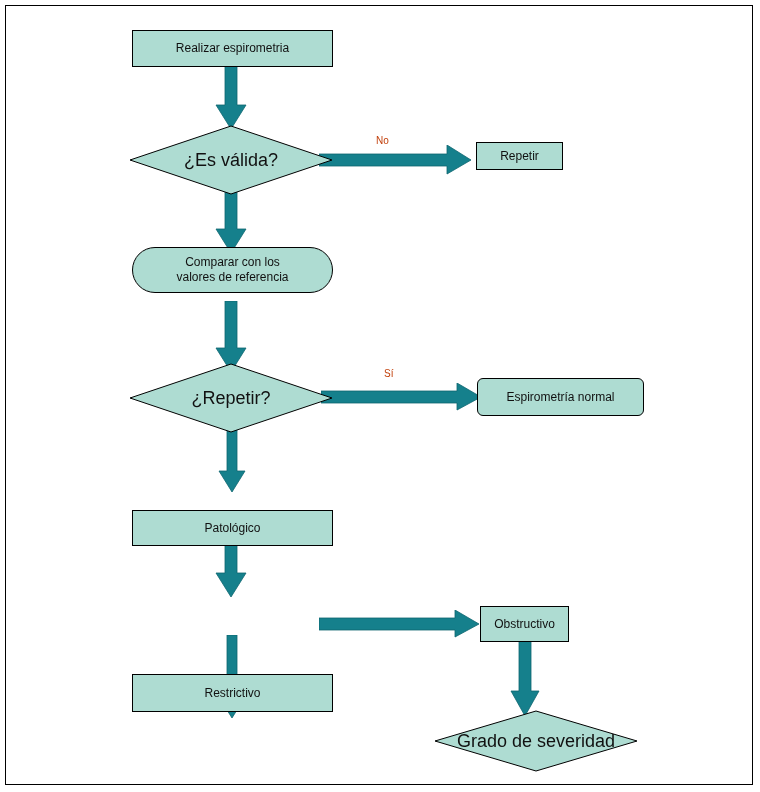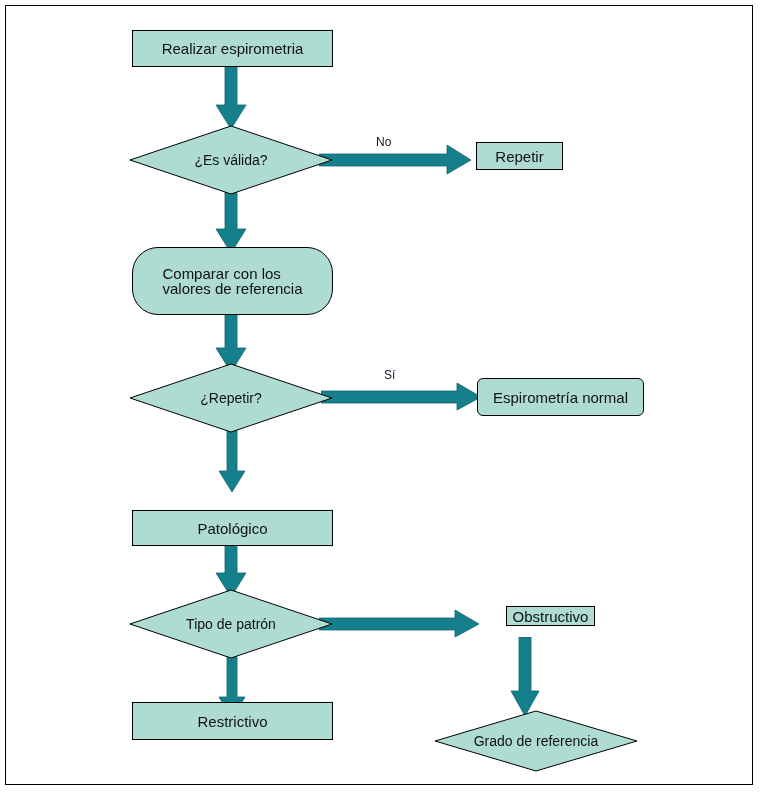--- a/index.html
+++ b/index.html
@@ -35,23 +35,24 @@
     background: #AEDCD2;
     border: 1px solid #000000;
     display: flex;
     align-items: center;
     justify-content: center;
   }
   .rect.rounded {
     border-radius: 6px;
   }
   .node-label {
-    font-size: 15px;
+    font-size: 12px;
     color: #111111;
     line-height: 15px;
+    text-align: center;
     white-space: pre-line;
     user-select: none;
   }
   .diamond-wrap {
     position: absolute;
   }
   .diamond-wrap svg {
     position: absolute;
     left: 0;
     top: 0;
@@ -59,35 +60,35 @@
   }
   .diamond-label {
     position: absolute;
     left: 0;
     top: 0;
     width: 100%;
     height: 100%;
     display: flex;
     align-items: center;
     justify-content: center;
-    font-size: 14px;
+    font-size: 18px;
     color: #111111;
     text-align: center;
     user-select: none;
   }
   .arrow {
     position: absolute;
   }
   .arrow svg {
     display: block;
   }
   .edge-label {
     position: absolute;
-    font-size: 12px;
-    color: #0f172a;
+    font-size: 10px;
+    color: #c2410c;
     user-select: none;
     white-space: nowrap;
   }
 </style>
 </head>
 <body>
 
 <div id="canvas">
   <div id="frame">
 
@@ -161,56 +162,50 @@
       <svg width="204" height="70" viewBox="0 0 204 70">
         <polygon points="102,1 203,35 102,69 1,35" fill="#AEDCD2" stroke="#000000" stroke-width="1"></polygon>
       </svg>
       <span class="diamond-label">¿Es válida?</span>
     </div>
 
     <div class="node rect" style="left:470px; top:136px; width:87px; height:28px;">
       <span class="node-label">Repetir</span>
     </div>
 
-    <div class="node rect" style="left:126px; top:241px; width:201px; height:68px;border-radius:26px;">
+    <div class="node rect" style="left:126px; top:241px; width:201px; height:46px;border-radius:26px;">
       <span class="node-label">Comparar con los
 valores de referencia</span>
     </div>
 
     <div class="diamond-wrap" style="left:123px; top:357px; width:204px; height:70px;">
       <svg width="204" height="70" viewBox="0 0 204 70">
         <polygon points="102,1 203,35 102,69 1,35" fill="#AEDCD2" stroke="#000000" stroke-width="1"></polygon>
       </svg>
       <span class="diamond-label">¿Repetir?</span>
     </div>
 
     <div class="node rect rounded" style="left:471px; top:372px; width:167px; height:38px;">
       <span class="node-label">Espirometría normal</span>
     </div>
 
     <div class="node rect" style="left:126px; top:504px; width:201px; height:36px;">
       <span class="node-label">Patológico</span>
     </div>
 
-    <div class="diamond-wrap" style="left:123px; top:583px; width:204px; height:70px;">
-      <svg width="204" height="70" viewBox="0 0 204 70">
-        <polygon points="102,1 203,35 102,69 1,35" fill="#AEDCD2" stroke="#000000" stroke-width="1"></polygon>
-      </svg>
-      <span class="diamond-label">Tipo de patrón</span>
-    </div>
-
-    <div class="node rect" style="left:500px; top:600px; width:89px; height:20px;">
+
+    <div class="node rect" style="left:474px; top:600px; width:89px; height:36px;">
       <span class="node-label">Obstructivo</span>
     </div>
 
-    <div class="node rect" style="left:126px; top:696px; width:201px; height:38px;">
+    <div class="node rect" style="left:126px; top:668px; width:201px; height:38px;">
       <span class="node-label">Restrictivo</span>
     </div>
 
     <div class="diamond-wrap" style="left:428px; top:704px; width:204px; height:62px;">
       <svg width="204" height="62" viewBox="0 0 204 62">
         <polygon points="102,1 203,31 102,61 1,31" fill="#AEDCD2" stroke="#000000" stroke-width="1"></polygon>
       </svg>
-      <span class="diamond-label">Grado de referencia</span>
+      <span class="diamond-label">Grado de severidad</span>
     </div>
 
   </div>
 </div>
 
 </body></html>

